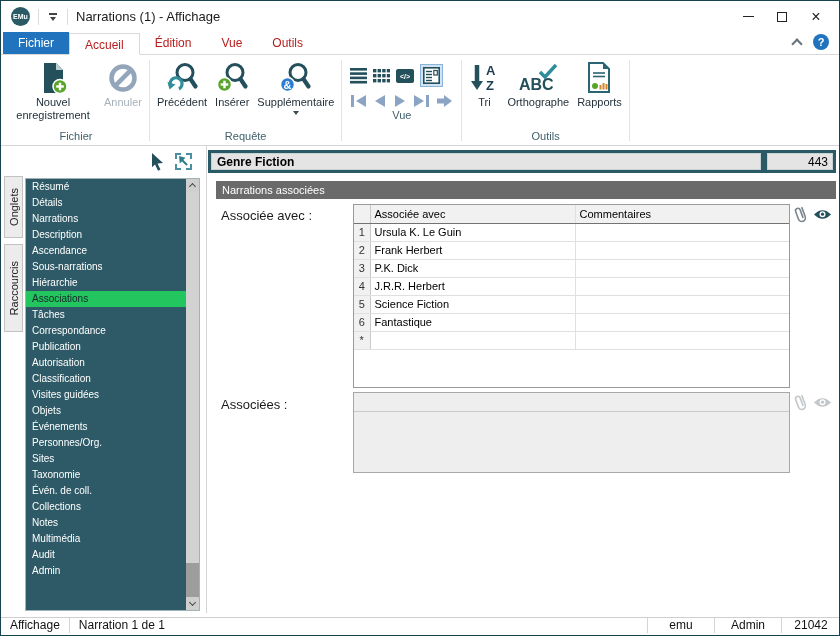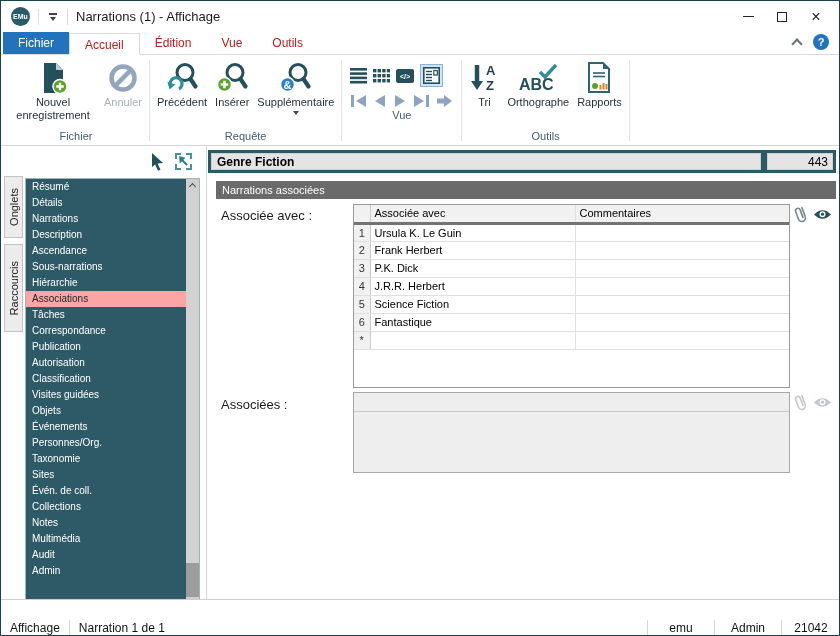--- a/index.html
+++ b/index.html
@@ -69,55 +69,55 @@
   .vtabs { position:absolute; left:2px; top:30px; width:19px; }
   .vtab { width:19px; background:#ececec; border:1px solid #c2c2c2; color:#222; font-size:11px;
     display:flex; align-items:center; justify-content:center; margin-bottom:6px; }
   .vtab span { writing-mode:vertical-rl; transform:rotate(180deg); }
   .vtab.onglets { height:62px; }
   .vtab.raccourcis { height:88px; }
 
   .sb-list { position:absolute; left:23px; top:32px; width:175px; height:433px; background:#2d5a66; border:1px solid #9fb3b8; }
   .sb-items { position:absolute; left:0; top:0; bottom:0; right:13px; overflow:hidden; }
   .sb-item { height:16px; line-height:16px; padding-left:6px; font-size:10px; color:#fff; white-space:nowrap; }
-  .sb-item.selected { background:#fca5a5; color:#16262b; }
+  .sb-item.selected { background:#22c55e; color:#16262b; }
   .sb-scroll { position:absolute; top:0; right:0; bottom:0; width:13px; background:#9d9d9d; }
   .sb-scroll .btn { position:absolute; left:0; width:13px; height:13px; background:#cfcfcf; display:flex; align-items:center; justify-content:center; }
   .sb-scroll .btn.up { top:0; }
   .sb-scroll .btn.down { bottom:0; }
   .sb-thumb { position:absolute; left:0; top:13px; width:13px; height:371px; background:#d2d2d2; }
   .chev-up { width:5px; height:5px; border-left:1.5px solid #4a4a4a; border-top:1.5px solid #4a4a4a; transform:rotate(45deg); margin-top:2px; }
   .chev-down { width:5px; height:5px; border-left:1.5px solid #4a4a4a; border-top:1.5px solid #4a4a4a; transform:rotate(225deg); margin-bottom:2px; }
 
   .main { position:absolute; left:206px; top:0; right:0; bottom:0; background:#fff; }
   .record-strip { position:absolute; top:4px; left:0; right:2px; height:23px; background:#2a5a66; display:flex; align-items:center; padding:2px 3px; gap:6px; }
   .record-title { flex:1; height:17px; line-height:17px; background:#e4e4e4; border:1px solid #c8d2d5; font-size:12px; font-weight:bold; color:#000; padding-left:5px; }
   .record-num { width:66px; height:17px; line-height:17px; background:#e4e4e4; border:1px solid #c8d2d5; font-size:12px; color:#000; text-align:right; padding-right:4px; }
 
   .section-bar { position:absolute; top:35px; left:8px; right:2px; height:18px; background:#6a6a6a; color:#fff; font-size:11px; line-height:18px; padding-left:6px; }
 
   .field-label { position:absolute; left:13px; font-size:13px; color:#1a1a1a; }
   .grid1 { position:absolute; left:145px; top:58px; width:437px; height:184px; border:1px solid #9a9a9a; background:#fff; display:flex; flex-direction:column; }
   .grid1 table { border-collapse:collapse; width:100%; font-size:11px; table-layout:fixed; }
-  .grid1 th { height:18px; background:#f1f1f1; border-bottom:3px solid #737373; font-weight:normal; text-align:left; padding:0 4px; color:#000; }
+  .grid1 th { height:18px; background:#f1f1f1; border-bottom:1px solid #737373; font-weight:normal; text-align:left; padding:0 4px; color:#000; }
   .grid1 th.numc, .grid1 td.numc { width:16px; background:#f1f1f1; border-right:1px solid #c9c9c9; text-align:center; padding:0; color:#333; }
   .grid1 td { height:18px; border-bottom:1px solid #e0e0e0; padding:0 4px; color:#000; white-space:nowrap; overflow:hidden; }
   .grid1 td.colA { width:205px; border-right:1px solid #e0e0e0; }
   .grid1 th.colA { width:205px; border-right:1px solid #e0e0e0; }
   .grid1 .filler { flex:1; background:#fff; }
   .star { color:#7b7b7b; }
 
   .grid2 { position:absolute; left:145px; top:246px; width:437px; height:81px; border:1px solid #a8a8a8; background:#eeeeee; }
   .grid2 .band { height:19px; border-bottom:1px solid #c9c9c9; }
 
   .attach-col { position:absolute; right:6px; display:flex; gap:4px; align-items:center; }
 
   
-  .statusbar { position:absolute; bottom:0; left:0; right:0; height:36px; border-top:1px solid #cfcfcf; background:#fff;
-    display:flex; align-items:flex-end; font-size:12px; color:#111; }
+  .statusbar { position:absolute; bottom:0; left:0; right:0; height:18px; border-top:1px solid #cfcfcf; background:#fff;
+    display:flex; align-items:flex-start; font-size:12px; color:#111; }
   .ssep { width:1px; height:15px; background:#d5d5d5; margin:0 9px; }
   .scell-r { min-width:48px; text-align:center; }
   .pad-l { padding-left:9px; }
   .pad-r { padding-right:8px; }
 </style>
 </head>
 <body>
 
 <div class="window">
 
@@ -389,22 +389,22 @@
             <div class="sb-item selected">Associations</div>
             <div class="sb-item">Tâches</div>
             <div class="sb-item">Correspondance</div>
             <div class="sb-item">Publication</div>
             <div class="sb-item">Autorisation</div>
             <div class="sb-item">Classification</div>
             <div class="sb-item">Visites guidées</div>
             <div class="sb-item">Objets</div>
             <div class="sb-item">Événements</div>
             <div class="sb-item">Personnes/Org.</div>
+            <div class="sb-item">Sites</div>
             <div class="sb-item">Taxonomie</div>
-            <div class="sb-item">Sites</div>
             <div class="sb-item">Évén. de coll.</div>
             <div class="sb-item">Collections</div>
             <div class="sb-item">Notes</div>
             <div class="sb-item">Multimédia</div>
             <div class="sb-item">Audit</div>
             <div class="sb-item">Admin</div>
           </div>
         <div class="sb-scroll">
           <div class="btn up">
               <div class="chev-up"></div>

